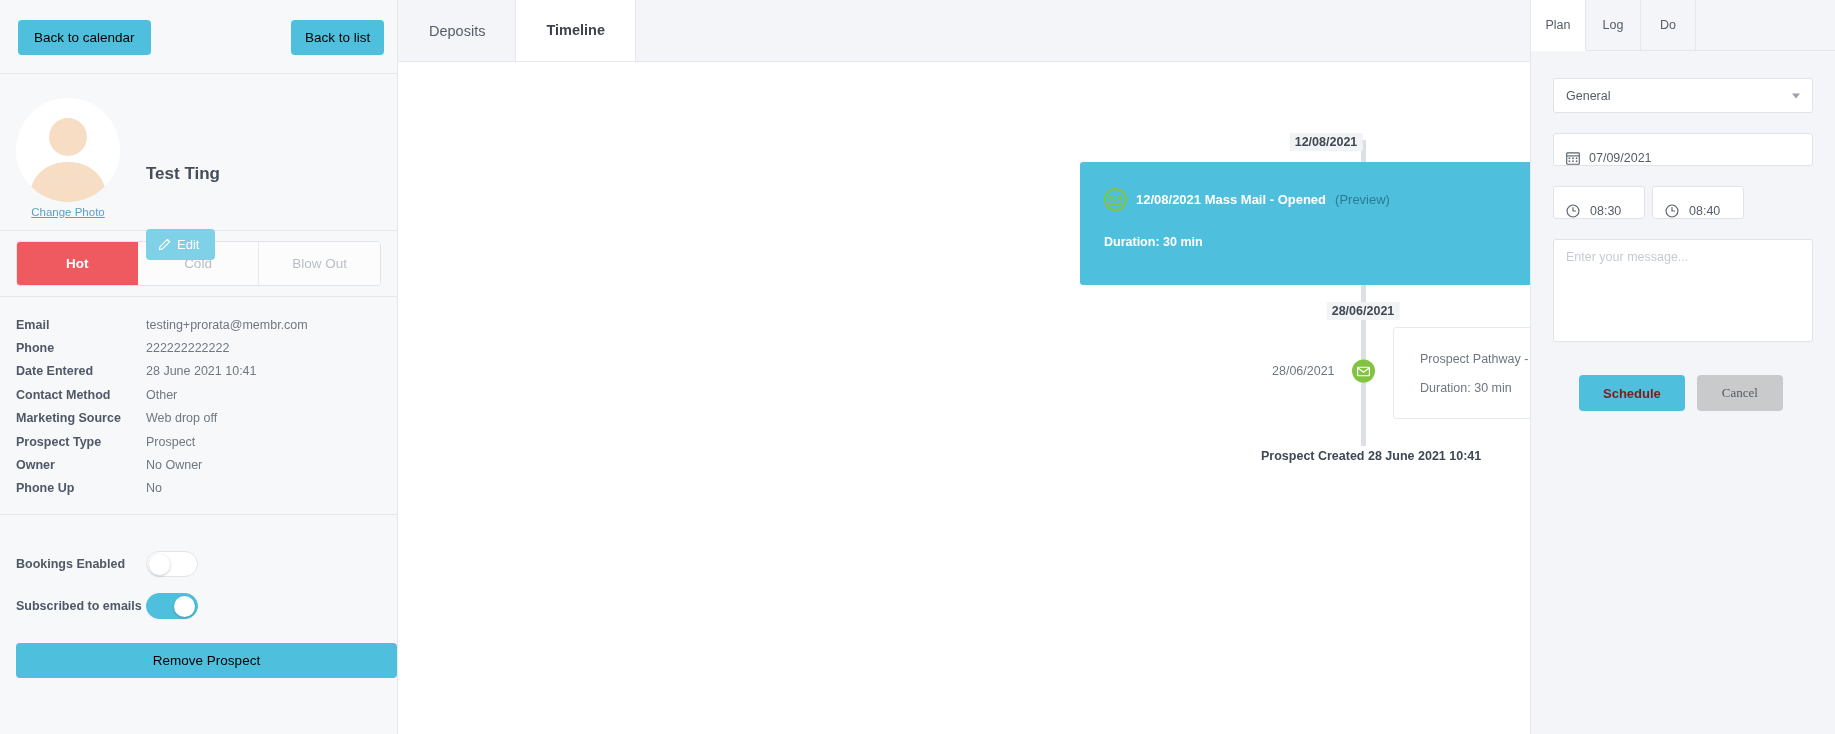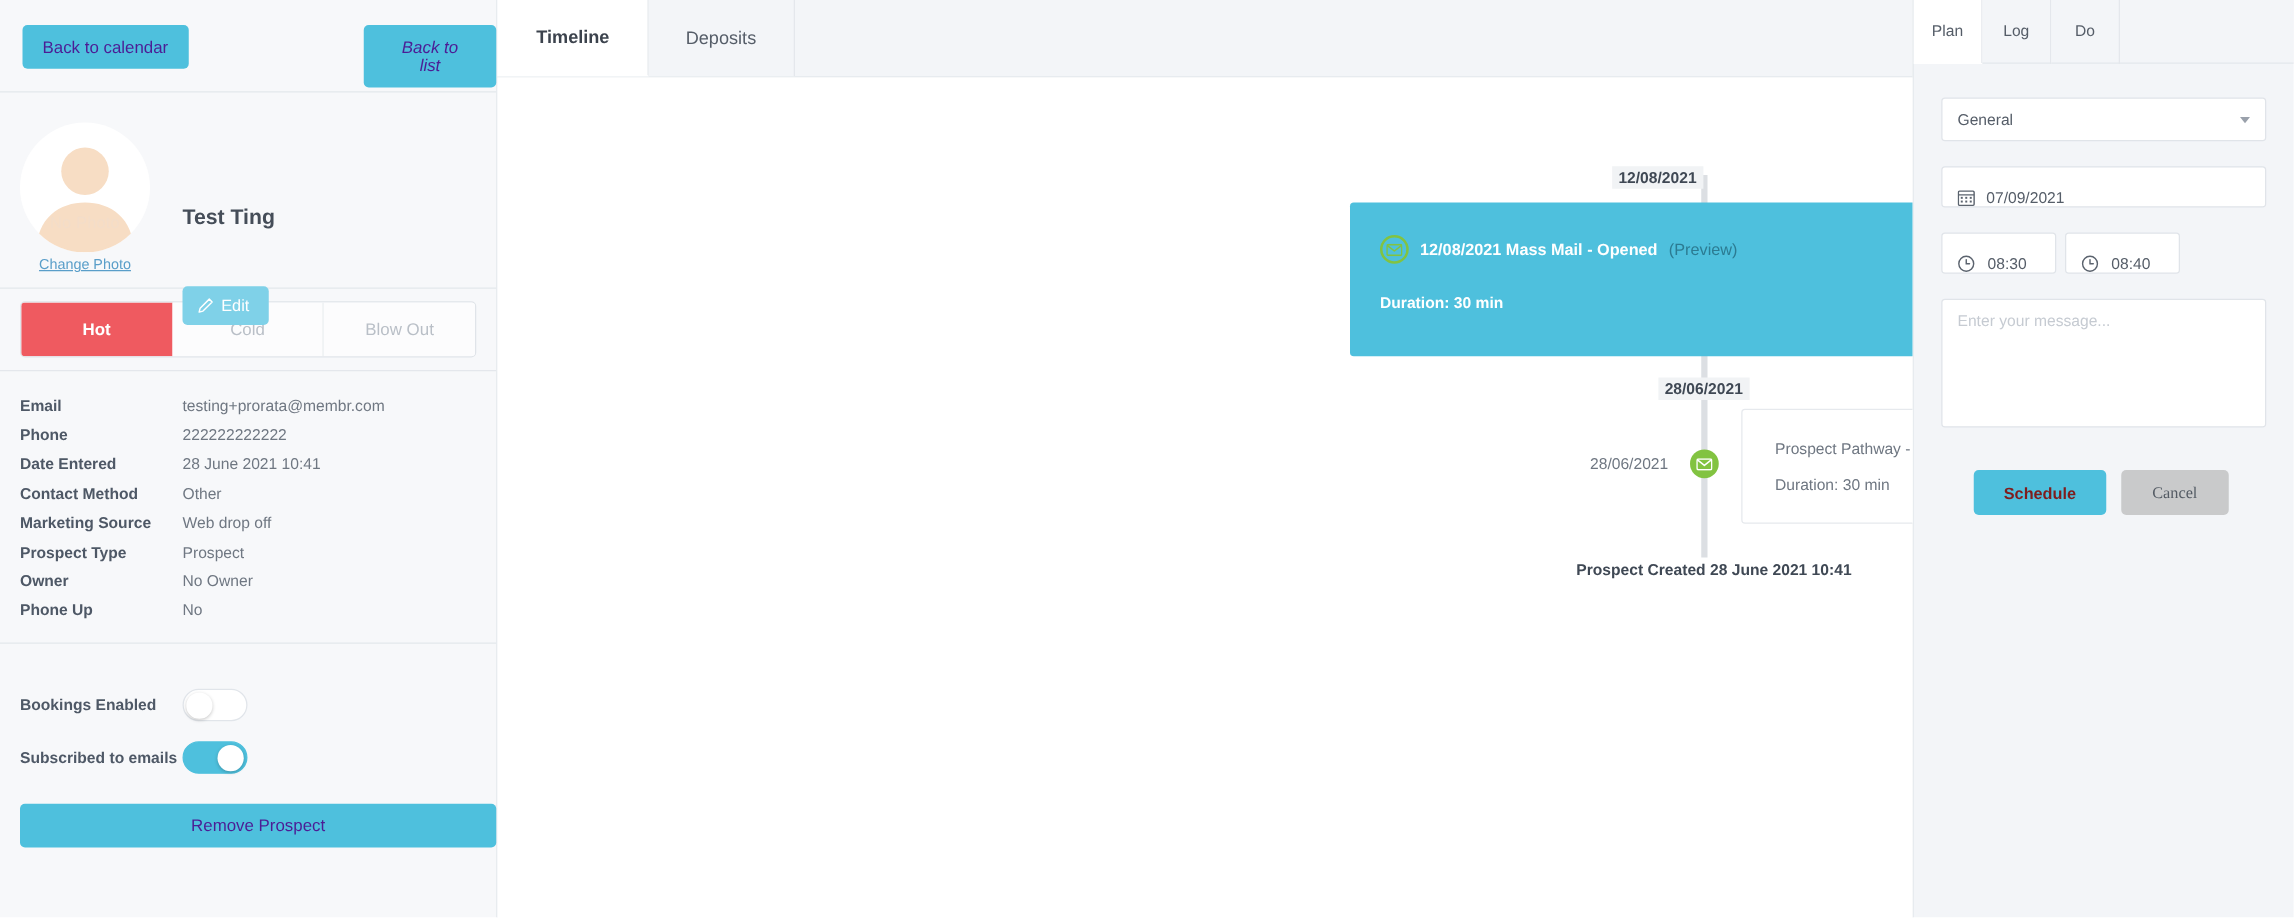--- a/index.html
+++ b/index.html
@@ -17,27 +17,27 @@
     background: #f7f8fa;
     border-right: 1px solid #e4e7ec;
     display: flex; flex-direction: column;
     flex: 0 0 398px;
   }
   .sb-topbar {
     height: 74px; position: relative;
     border-bottom: 1px solid #e4e7ec;
   }
   .btn-blue {
-    background: #4ec0dd; color: #4c1d95; border: none;
+    background: #4ec0dd; color: #000000; border: none;
     border-radius: 4px; font-size: 13.5px;
     font-family: "Liberation Sans", sans-serif;
     cursor: pointer; padding: 10px 16px;
   }
   .back-cal { position: absolute; left: 18px; top: 20px; }
-  .back-list { position: absolute; left: 291px; top: 20px; padding: 10px 30px; font-style: italic; }
+  .back-list { position: absolute; left: 291px; top: 20px; padding: 10px 14px; }
 
   .sb-profile {
     height: 157px; position: relative;
     border-bottom: 1px solid #e4e7ec;
     text-decoration: underline;
   }
   .avatar-wrap { position: absolute; left: 16px; top: 24px; width: 104px; }
   .avatar {
     width: 104px; height: 104px; border-radius: 50%;
     background: #ffffff; overflow: hidden; position: relative;
@@ -320,22 +320,22 @@
           <div class="knob"></div>
         </div>
       </div>
     </div>
 
     <button class="btn-blue btn-remove">Remove Prospect</button>
   </aside>
 
   <main class="center">
     <div class="tabbar">
+      <div class="tab">Deposits</div>
       <div class="tab active">Timeline</div>
-      <div class="tab">Deposits</div>
     </div>
 
     <div class="timeline-area">
       <div class="axis"></div>
 
       <div class="date-pill pill-1">12/08/2021</div>
 
       <div class="card-hl">
         <div class="line1">
           <span class="env-green ring">

